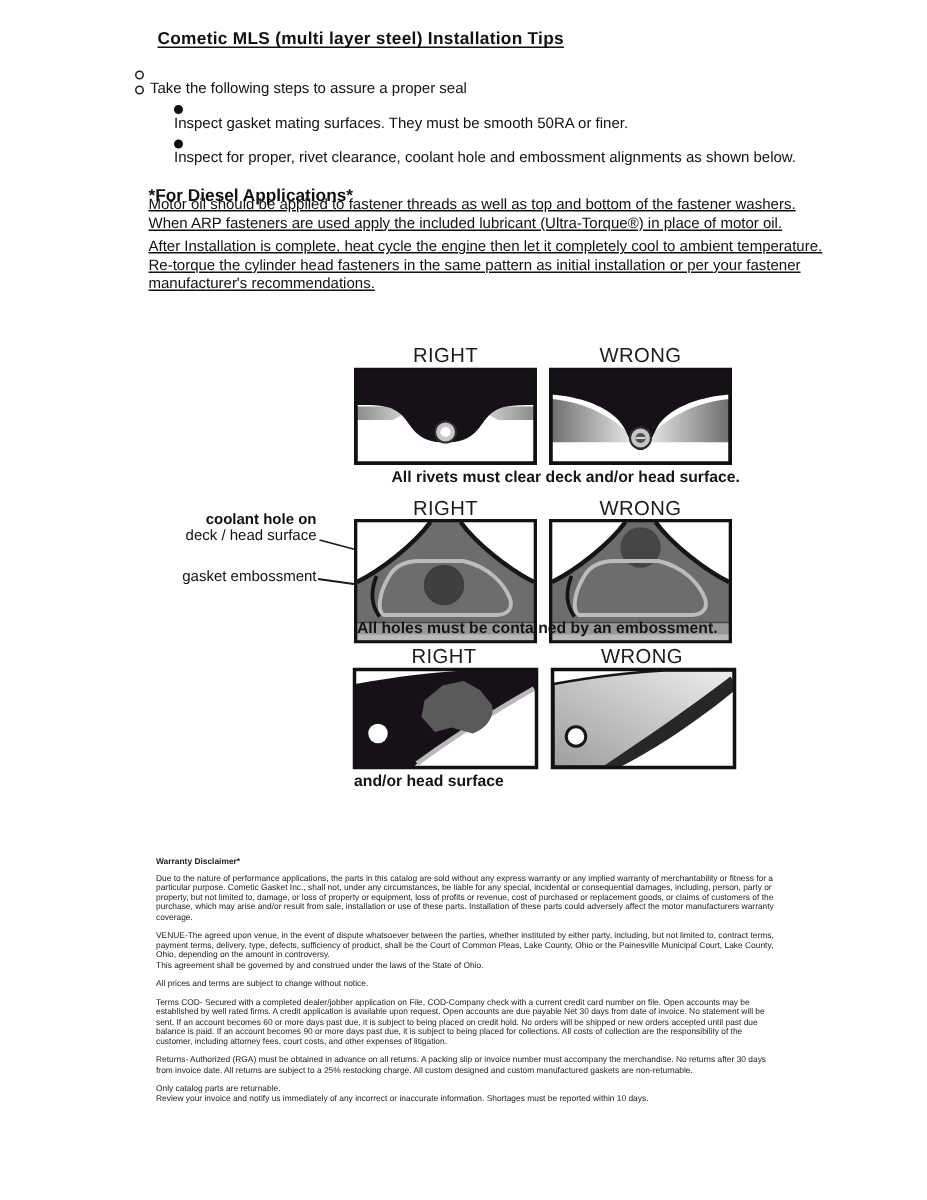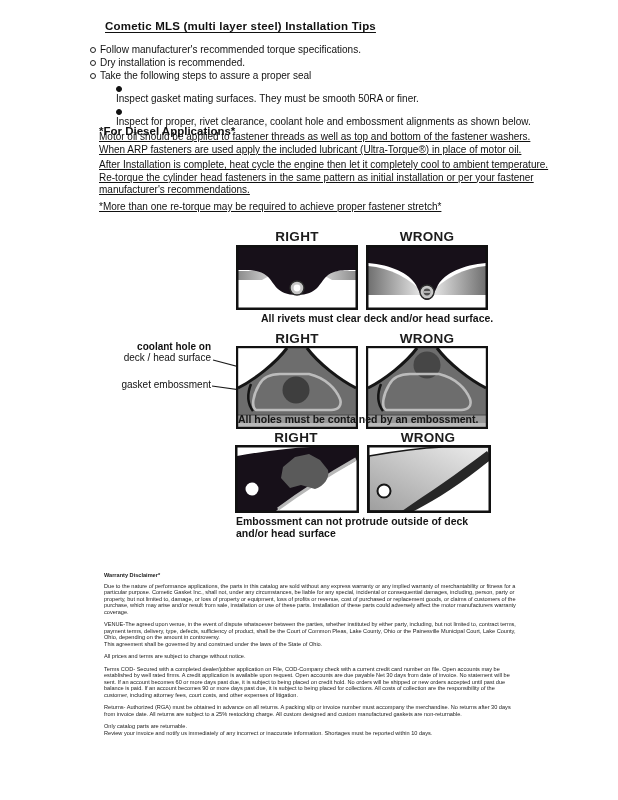--- a/index.html
+++ b/index.html
@@ -8,65 +8,59 @@
   .doc-title{position:absolute;left:105px;top:20px;font-size:11.5px;font-weight:bold;
              text-decoration:underline;text-underline-offset:2px;letter-spacing:.2px;white-space:nowrap;}
   .tips{position:absolute;left:90px;top:43px;width:460px;font-size:10px;line-height:13px;}
   .tip{display:flex;align-items:flex-start;}
   .tip.sub{margin-left:26px;flex-direction:column;}
   .glyph{flex:0 0 auto;width:4px;height:4px;border-radius:50%;margin:4px 4px 0 0;}
   .glyph.hollow{border:1px solid #222;background:#fff;}
   .glyph.filled{background:#111;border:1px solid #111;}
   .h2{position:absolute;left:99px;font-size:11.5px;font-weight:bold;white-space:nowrap;}
   .para{position:absolute;left:99px;width:450px;font-size:10px;line-height:12.7px;text-decoration:underline;}
-  .fig-label{position:absolute;width:122px;text-align:center;font-size:13.5px;font-weight:700;
+  .fig-label{position:absolute;width:122px;text-align:center;font-size:13.5px;font-weight:400;
              letter-spacing:.3px;color:#1c1c1c;}
   .fig-caption{position:absolute;font-size:10.5px;font-weight:600;color:#151515;line-height:12px;}
   .diag{position:absolute;display:block;}
   .ann{position:absolute;left:100px;width:111px;text-align:right;font-size:10px;line-height:11px;color:#111;}
   .legal{position:absolute;left:104px;top:572px;width:413px;font-size:5.6px;line-height:6.5px;color:#222;}
   .legal .fp{margin:0 0 6px 0;}
   .legal .fp.nogap{margin-bottom:0;}
   .legal .fp-h{font-weight:bold;margin:0 0 4px 0;}
   .page-num{position:absolute;left:385px;top:758px;font-size:14px;letter-spacing:.3px;color:#b91c1c;}
 </style>
 </head>
 <body>
 
 <div class="page">
 
   <div class="doc-title">Cometic MLS (multi layer steel) Installation Tips</div>
 
   <div class="tips">
     <div class="tip">
       <span class="glyph hollow"></span>
-      <span>Follow manufacturer's recommended torque specifications.</span>
-    </div>
-    <div class="tip">
-      <span class="glyph hollow"></span>
-      <span>Dry installation is recommended.</span>
     </div>
     <div class="tip">
       <span class="glyph hollow"></span>
       <span>Take the following steps to assure a proper seal</span>
     </div>
     <div class="tip sub">
       <span class="glyph filled"></span>
       <span>Inspect gasket mating surfaces.  They must be smooth 50RA or finer.</span>
     </div>
     <div class="tip sub">
       <span class="glyph filled"></span>
       <span>Inspect for proper, rivet clearance, coolant hole and embossment alignments as shown below.</span>
     </div>
   </div>
 
   <div class="h2" style="top:125px;">*For Diesel Applications*</div>
   <div class="para" style="top:131px;">Motor oil should be applied to fastener threads as well as top and bottom of the fastener washers. When ARP fasteners are used apply the included lubricant (Ultra-Torque®) in place of motor oil.</div>
   <div class="para" style="top:159px;">After Installation is complete, heat cycle the engine then let it completely cool to ambient temperature. Re-torque the cylinder head fasteners in the same pattern as initial installation or per your fastener manufacturer's recommendations.</div>
-  <div class="para" style="top:201px;">*More than one re-torque may be required to achieve proper fastener stretch*</div>
 
   <div class="fig-label" style="left:236px;top:229px;">RIGHT</div>
   <div class="fig-label" style="left:366px;top:229px;">WRONG</div>
 
   <svg class="diag" style="left:236px;top:245px;" width="122" height="65" viewBox="0 0 122 65">
     <defs>
       <linearGradient id="w1l" x1="0" y1="0" x2="1" y2="0">
         <stop offset="0" stop-color="#8c8c8c"></stop>
           <stop offset="1" stop-color="#e3e3e3"></stop>
       </linearGradient>
@@ -174,21 +168,20 @@
       </linearGradient>
     </defs>
     <rect x="0" y="0" width="124" height="68" fill="#ffffff"></rect>
     <path d="M2,11 C30,6 54,3 76,2 L122,2 L122,15 C93,31 63,47 41,66 L2,66 Z" fill="url(#band3)" stroke="#161616" stroke-width="1.6"></path>
     <path d="M35,66 C60,49 90,29 120,6 L122,9 L122,16 C95,38 67,56 47,66 Z" fill="#272727"></path>
     <circle cx="17" cy="46" r="6.5" fill="#ffffff" stroke="#161616" stroke-width="2"></circle>
     <rect x="1.25" y="1.25" width="121.5" height="65.5" fill="none" stroke="#111" stroke-width="2.5"></rect>
   </svg>
 
   <div class="fig-caption" style="left:236px;top:515px;width:270px;">
-    <div>Embossment can not protrude outside of deck</div>
     <div>and/or head surface</div>
   </div>
 
   <div class="legal">
     <div class="fp-h">Warranty Disclaimer*</div>
     <div class="fp">Due to the nature of performance applications, the parts in this catalog are sold without any express warranty or any implied warranty of merchantability or fitness for a particular purpose.  Cometic Gasket Inc., shall not, under any circumstances, be liable for any special, incidental or consequential damages, including, person, party or property, but not limited to, damage, or loss of property or equipment, loss of profits or revenue, cost of purchased or replacement goods, or claims of customers of the purchase, which may arise and/or result from sale, installation or use of these parts.  Installation of these parts could adversely affect the motor manufacturers warranty coverage.</div>
     <div class="fp nogap">VENUE-The agreed upon venue, in the event of dispute whatsoever between the parties, whether instituted by either party, including, but not limited to, contract terms, payment terms, delivery, type, defects, sufficiency of product, shall be the Court of Common Pleas, Lake County, Ohio or the Painesville Municipal Court, Lake County, Ohio, depending on the amount in controversy.</div>
     <div class="fp">This agreement shall be governed by and construed under the laws of the State of Ohio.</div>
     <div class="fp">All prices and terms are subject to change without notice.</div>
     <div class="fp">Terms COD- Secured with a completed dealer/jobber application on File, COD-Company check with a current credit card number on file.  Open accounts may be established by well rated firms.  A credit application is available upon request.  Open accounts are due payable Net 30 days from date of invoice.  No statement will be sent.  If an account becomes 60 or more days past due, it is subject to being placed on credit hold.  No orders will be shipped or new orders accepted until past due balance is paid.  If an account becomes 90 or more days past due, it is subject to being placed for collections.  All costs of collection are the responsibility of the customer, including attorney fees, court costs, and other expenses of litigation.</div>

